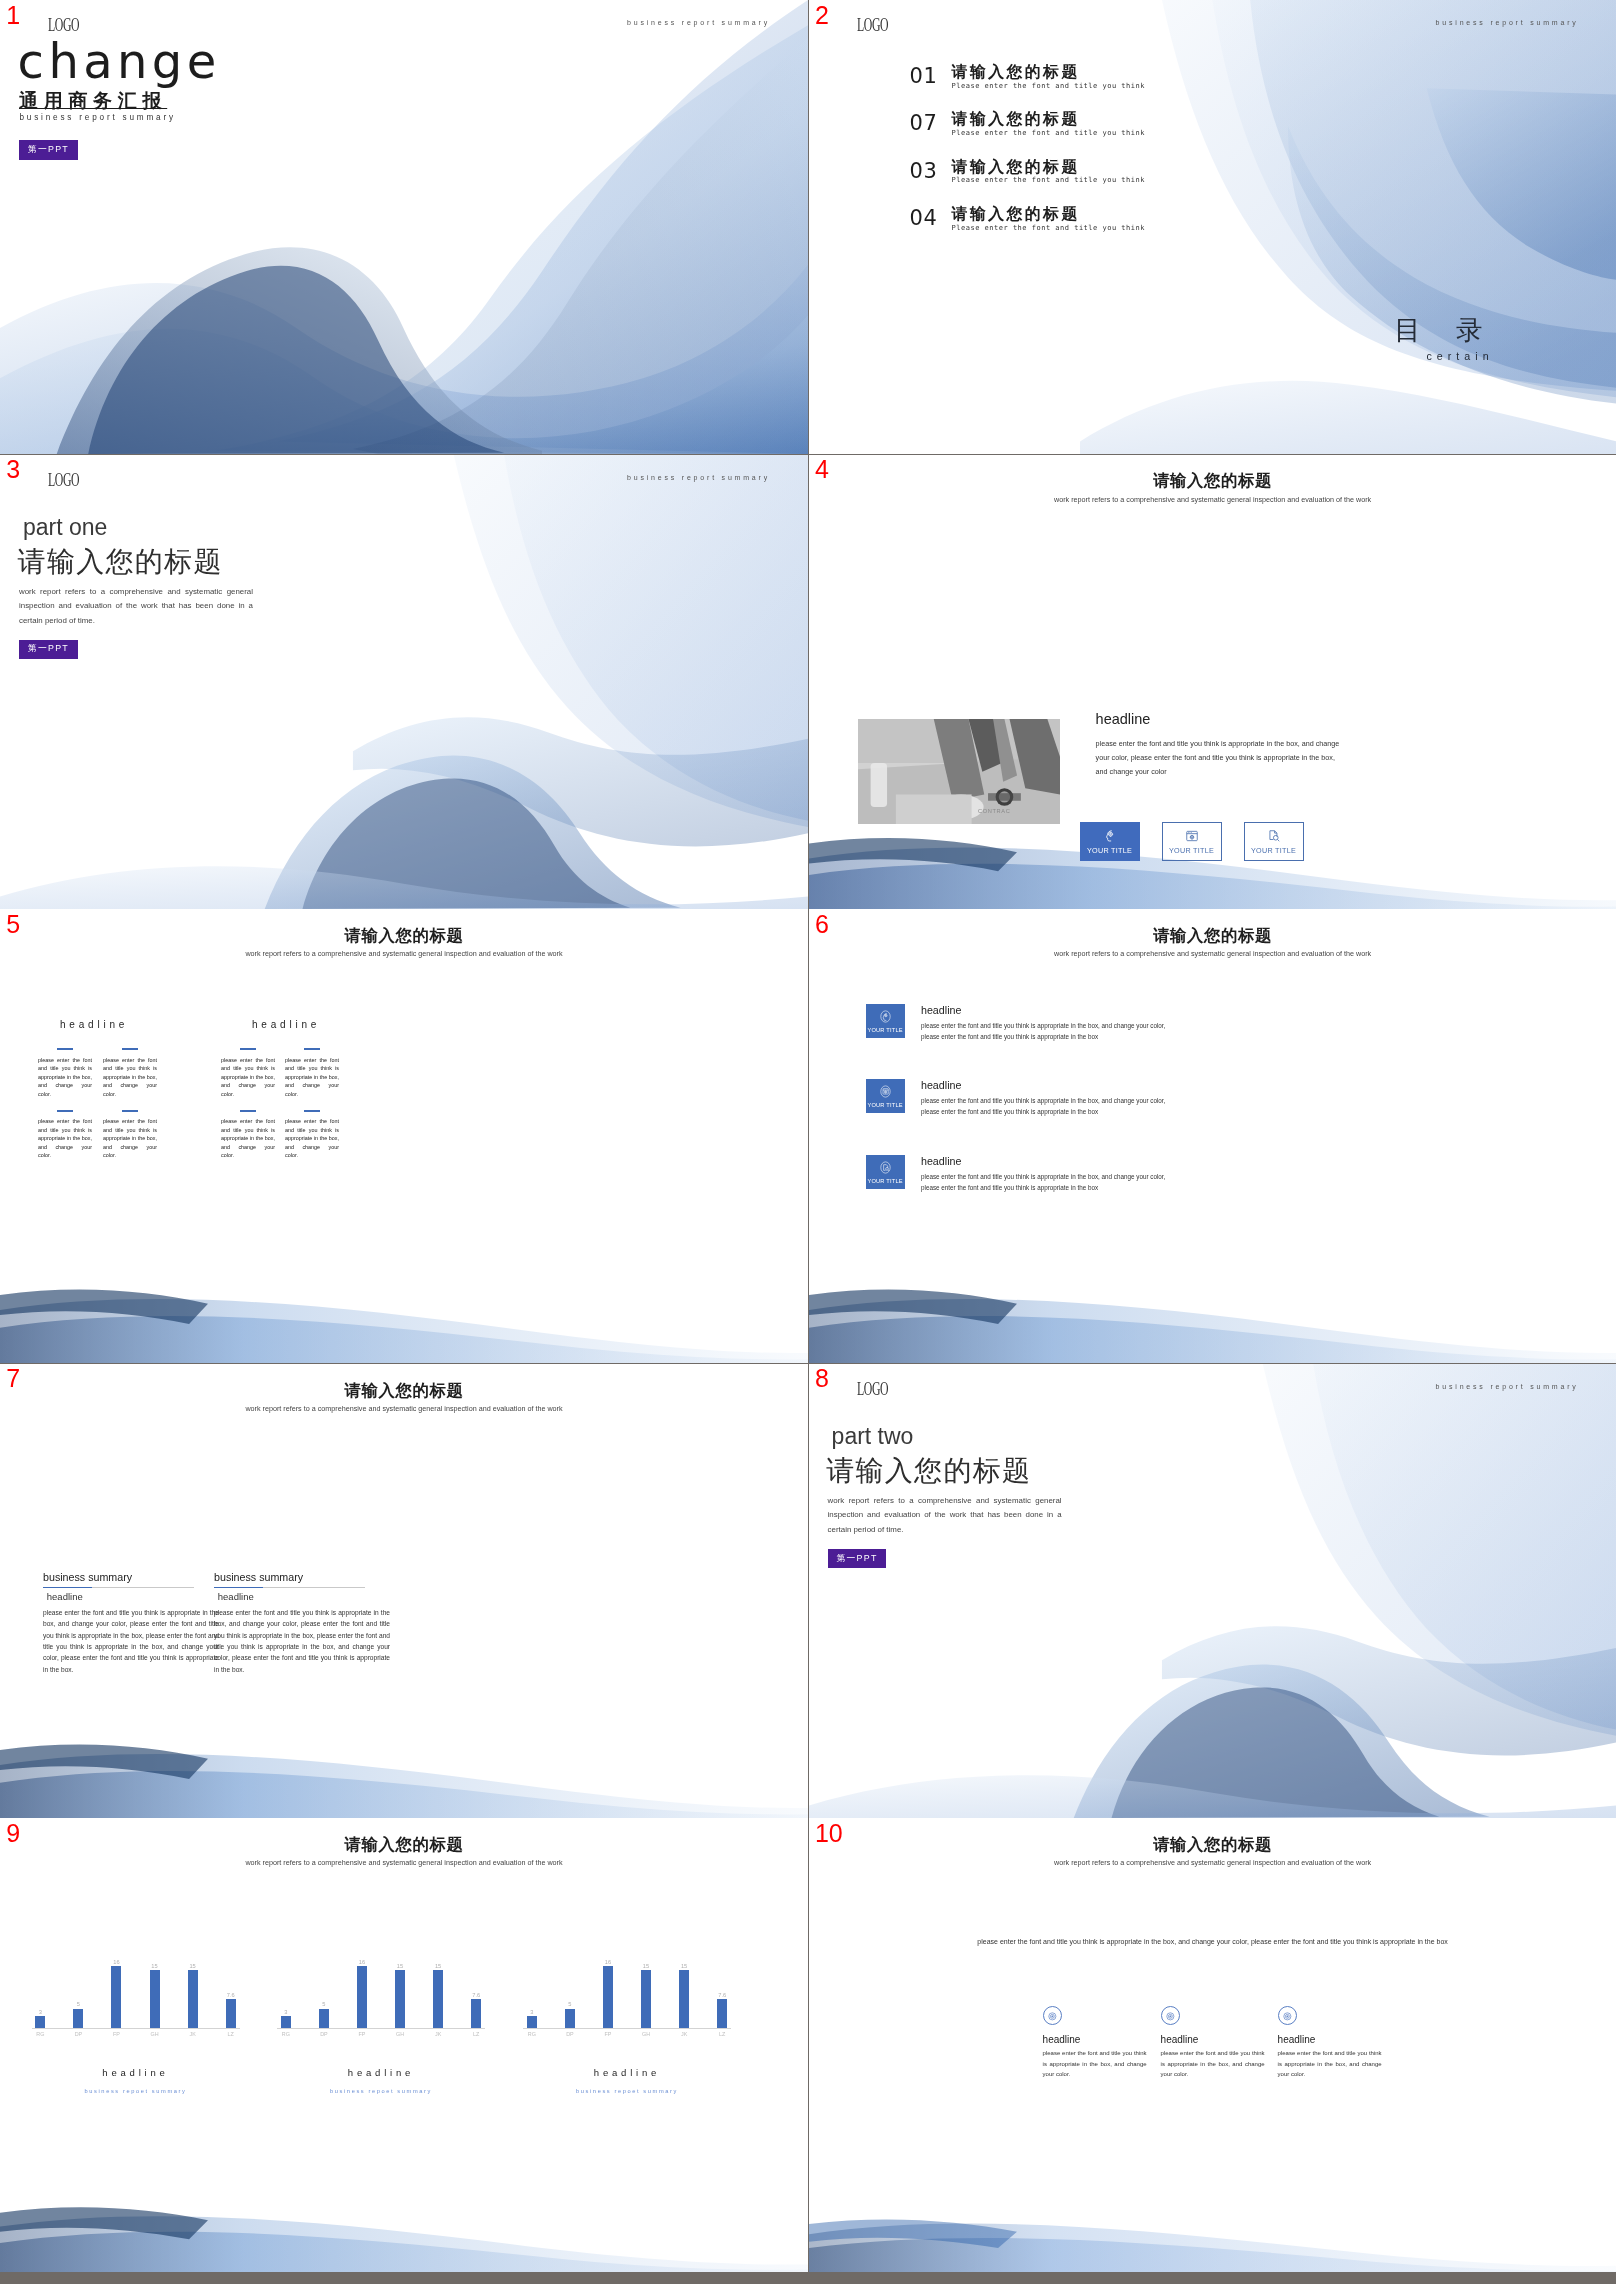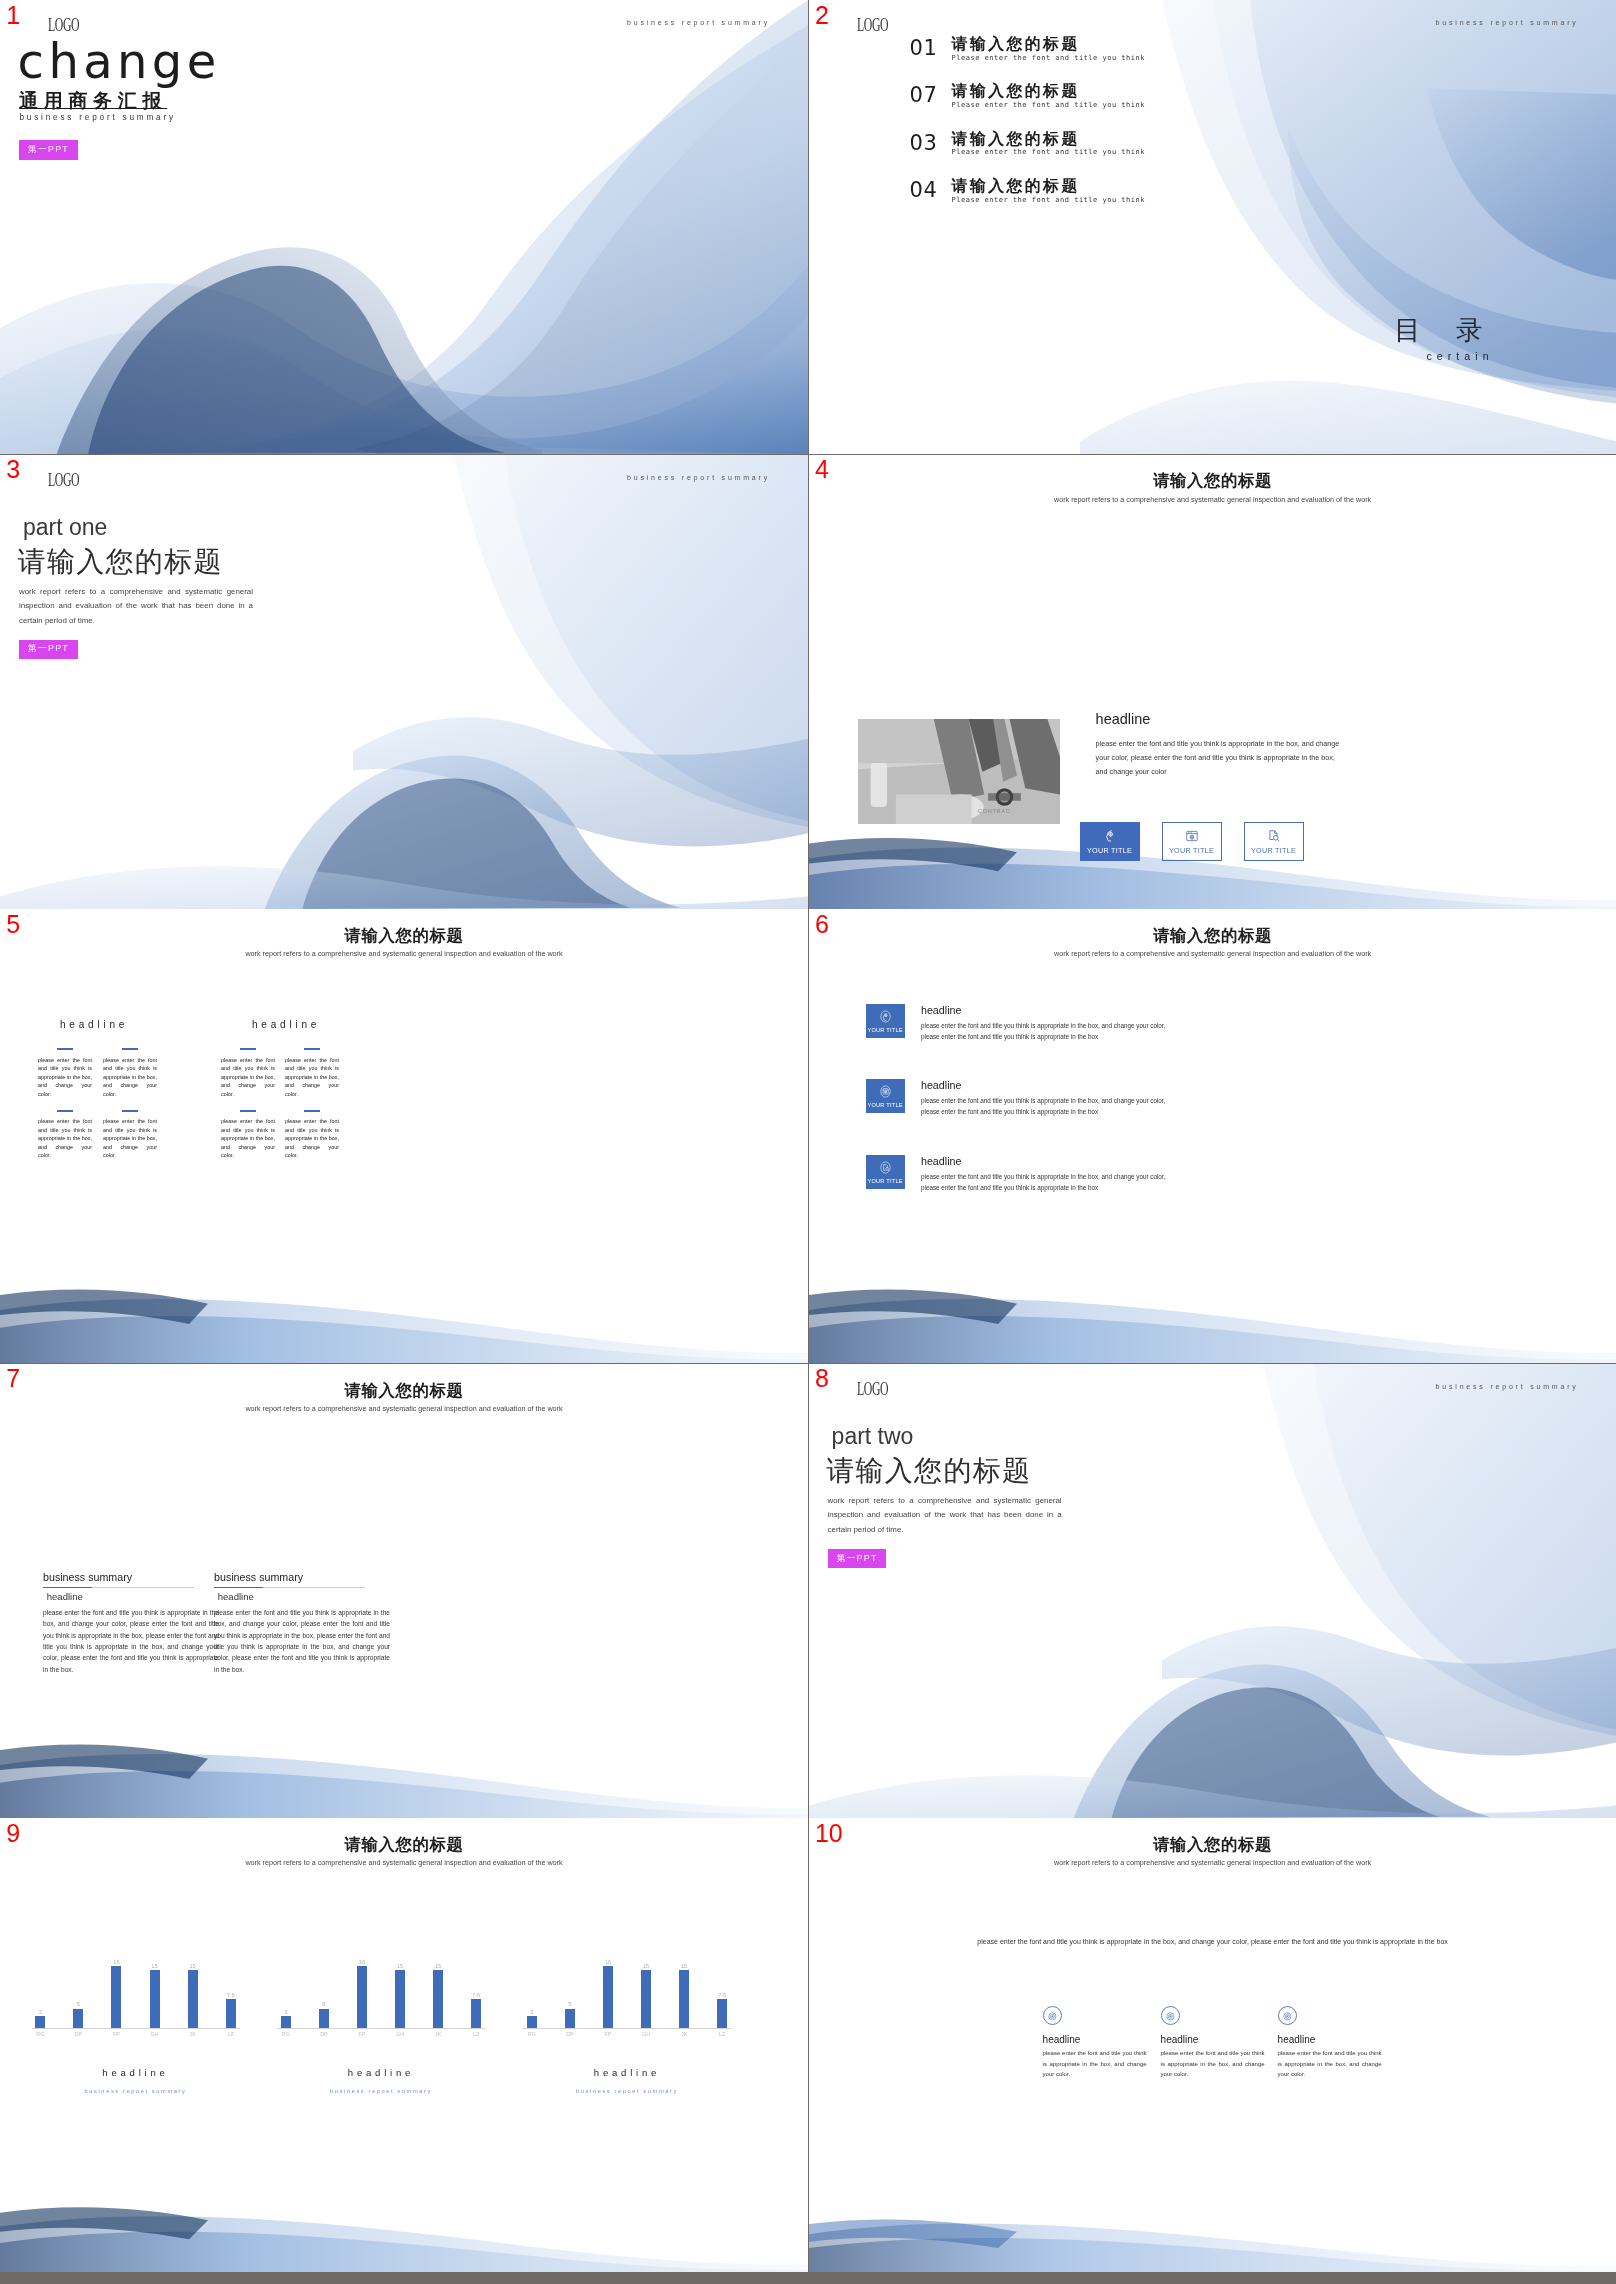--- a/index.html
+++ b/index.html
@@ -54,26 +54,26 @@
     font-size: 19px; letter-spacing: 5.7px; color:#1d1d1d; font-weight:700;
     z-index:20;
     text-decoration:underline;
   }
   .s1-en {
     position:absolute; left:19.5px; top:113px;
     font-size: 8.2px; letter-spacing: 2.8px; color:#333;
     z-index:20;
   }
   .badge {
-    position:absolute; background:#d946ef; color:#fff;
+    position:absolute; background:#4c1d95; color:#fff;
     font-size: 8.8px; letter-spacing:1.3px; padding: 3.8px 8.8px;
     z-index:22;
   }
   
-  .toc { position:absolute; left:101px; top:36px; z-index:20; }
+  .toc { position:absolute; left:101px; top:64px; z-index:20; }
   .toc-item { display:flex; align-items:flex-start; margin-bottom:21.4px; }
   .toc-num { font-size:21px; color:#1d1d1d; letter-spacing:0.6px; width:42px;
              font-family:"DejaVu Sans", sans-serif; }
   .toc-cn { font-size:15.8px; font-weight:700; letter-spacing:2.5px; color:#1d1d1d; line-height:1.05; }
   .toc-en { font-size:7px; letter-spacing:0.5px; color:#333; margin-top:1.3px;
             font-family:"DejaVu Sans Mono", monospace; }
   .contents-cn {
     position:absolute; right:120px; top:312px;
     font-size:26.5px; letter-spacing:14px; color:#242b36; font-weight:400; z-index:20;
   }

